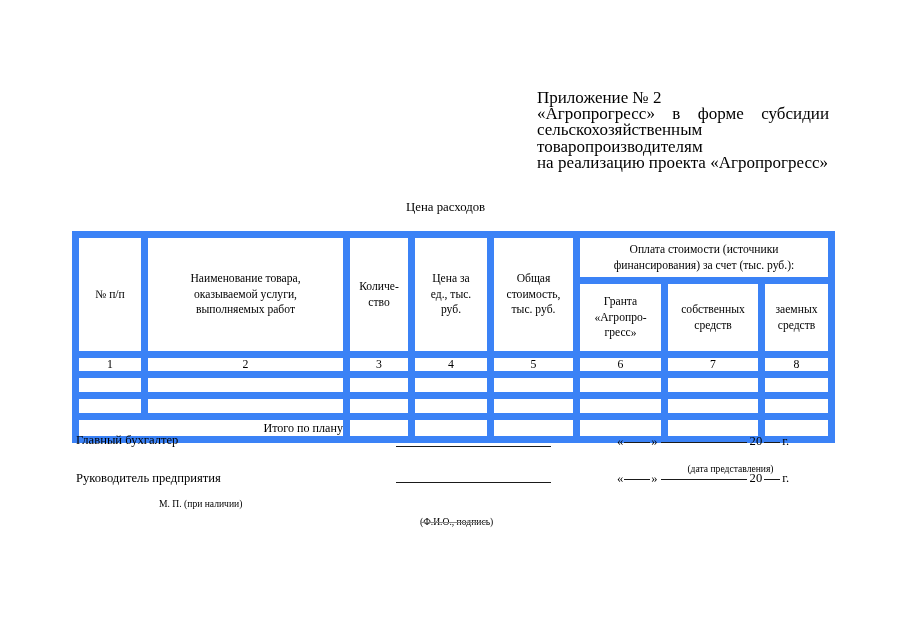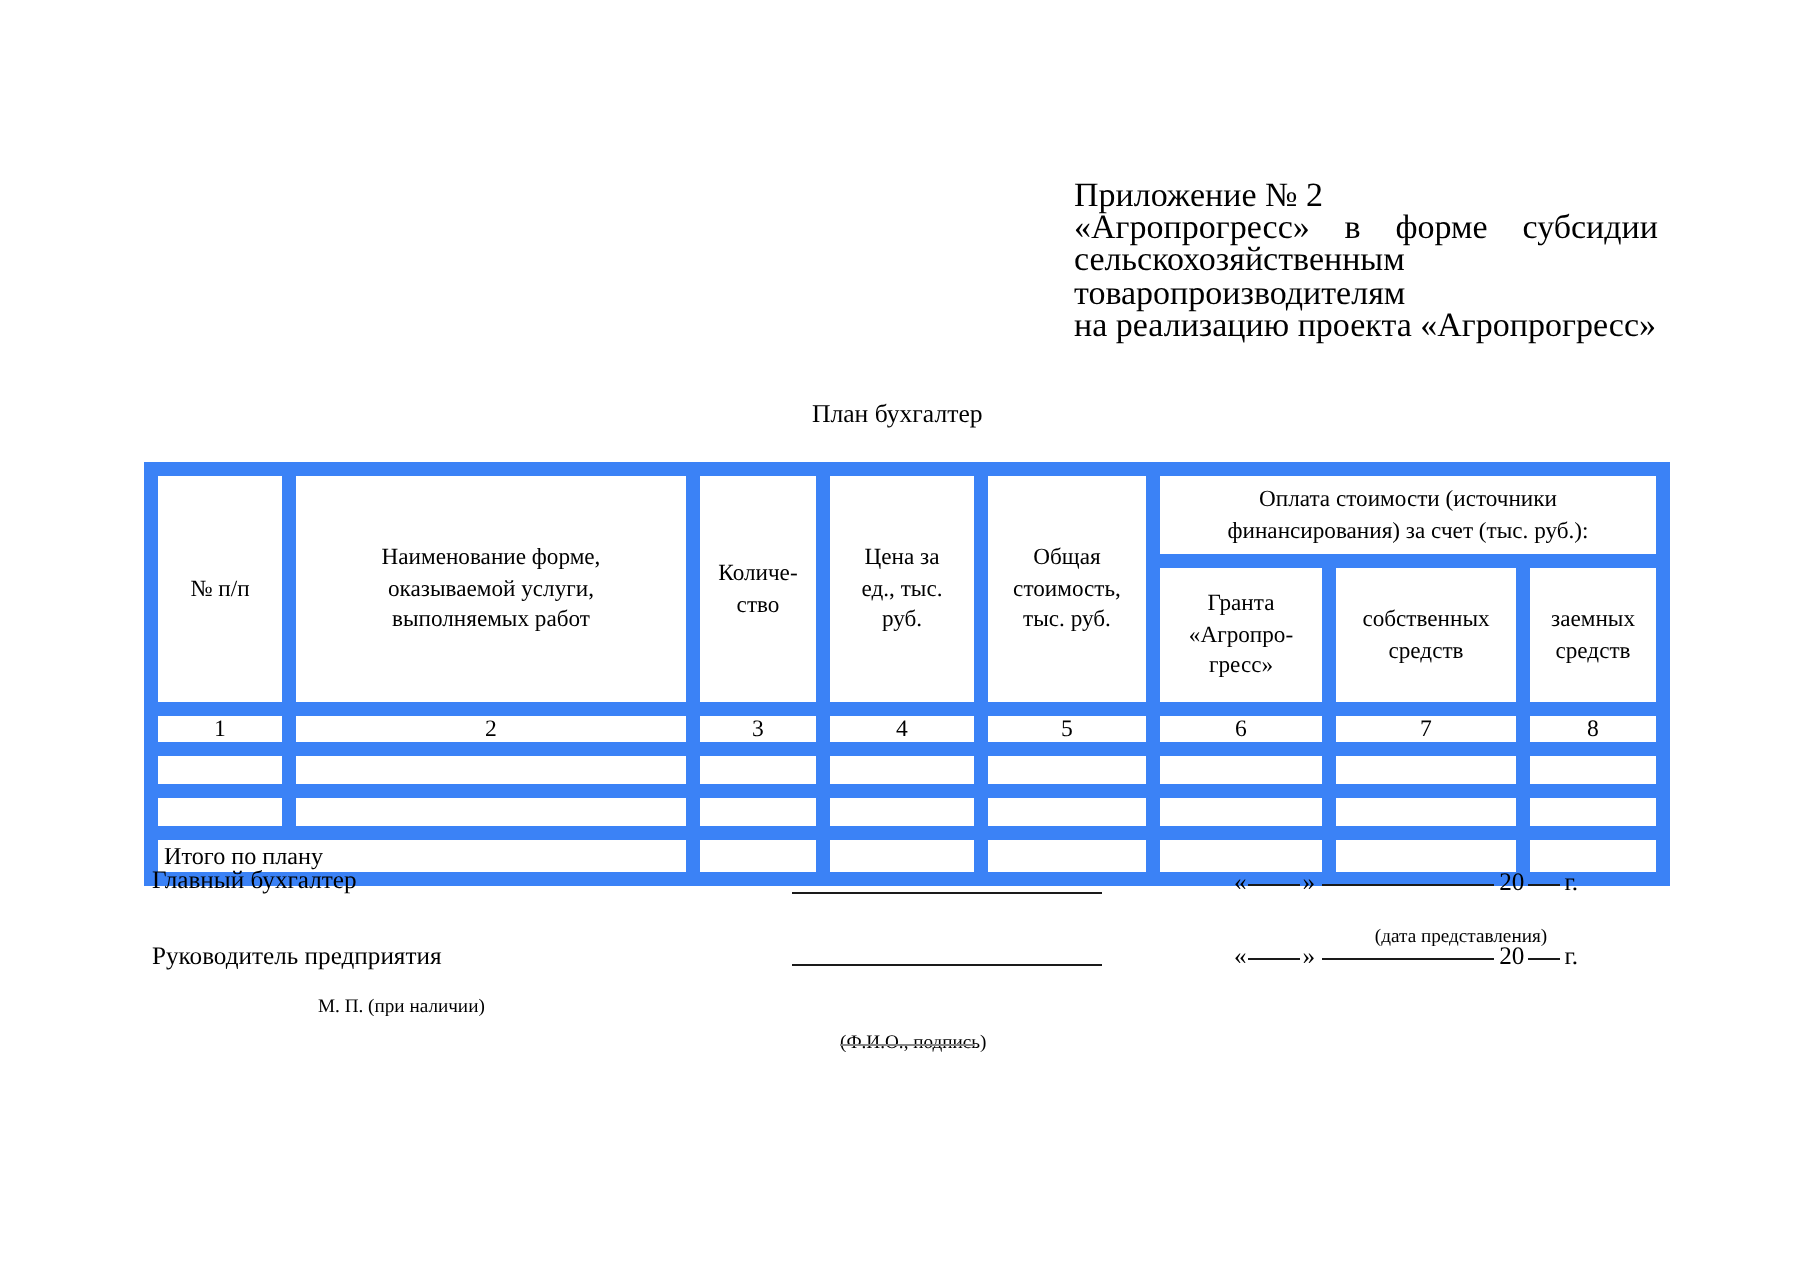--- a/index.html
+++ b/index.html
@@ -80,20 +80,21 @@
     font-size: 11.8px;
     line-height: 13px;
   }
   .plan-table tr.datarow td {
     height: 14px;
     padding: 0;
   }
   .plan-table tr.totalrow td {
     height: 16px;
     padding: 0 0 0 3px;
+    text-align: right;
   }
   .plan-table td.total-label {
     text-align: left;
     font-size: 12.1px;
     line-height: 15px;
     white-space: nowrap;
   }
   .hdr-main { height: 102px; }
   .hdr-top  { height: 37px; }
   .hdr-sub  { height: 65px; }
@@ -188,38 +189,38 @@
 
 <div class="page">
 
   <div class="header-block">
     <span class="line first">Приложение № 2</span>
     <span class="line">«Агропрогресс» в форме субсидии</span>
     <span class="line">сельскохозяйственным товаропроизводителям</span>
     <span class="line last">на реализацию проекта «Агропрогресс»</span>
   </div>
 
-  <div class="doc-title">План бухгалтер</div>
+  <div class="doc-title">Цена расходов</div>
 
   <table class="plan-table">
     <colgroup>
       <col style="width:69px">
       <col style="width:202px">
       <col style="width:65px">
       <col style="width:79px">
       <col style="width:86px">
       <col style="width:88px">
       <col style="width:97px">
       <col style="width:70px">
     </colgroup>
     <tbody>
       <tr>
         <td class="hcell hdr-main" rowspan="2">№ п/п</td>
         <td class="hcell hdr-main" rowspan="2">
-          <span class="nowrapline">Наименование форме,</span><br>
+          <span class="nowrapline">Наименование товара,</span><br>
           <span class="nowrapline">оказываемой услуги,</span><br>
           <span class="nowrapline">выполняемых работ</span>
         </td>
         <td class="hcell hdr-main" rowspan="2">
           <span class="nowrapline">Количе-</span><br>
           <span class="nowrapline">ство</span>
         </td>
         <td class="hcell hdr-main" rowspan="2">
           <span class="nowrapline">Цена за</span><br>
           <span class="nowrapline">ед., тыс.</span><br>

